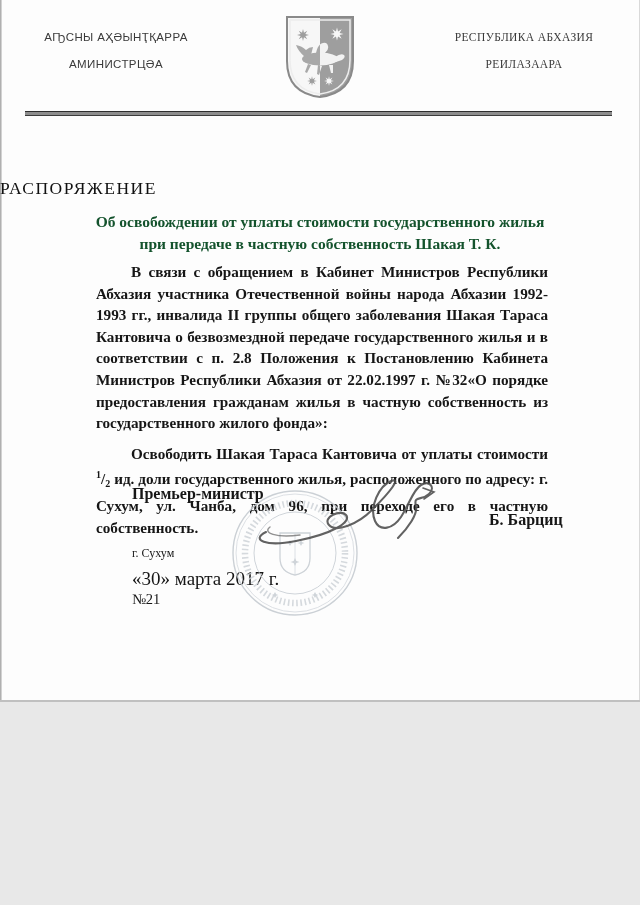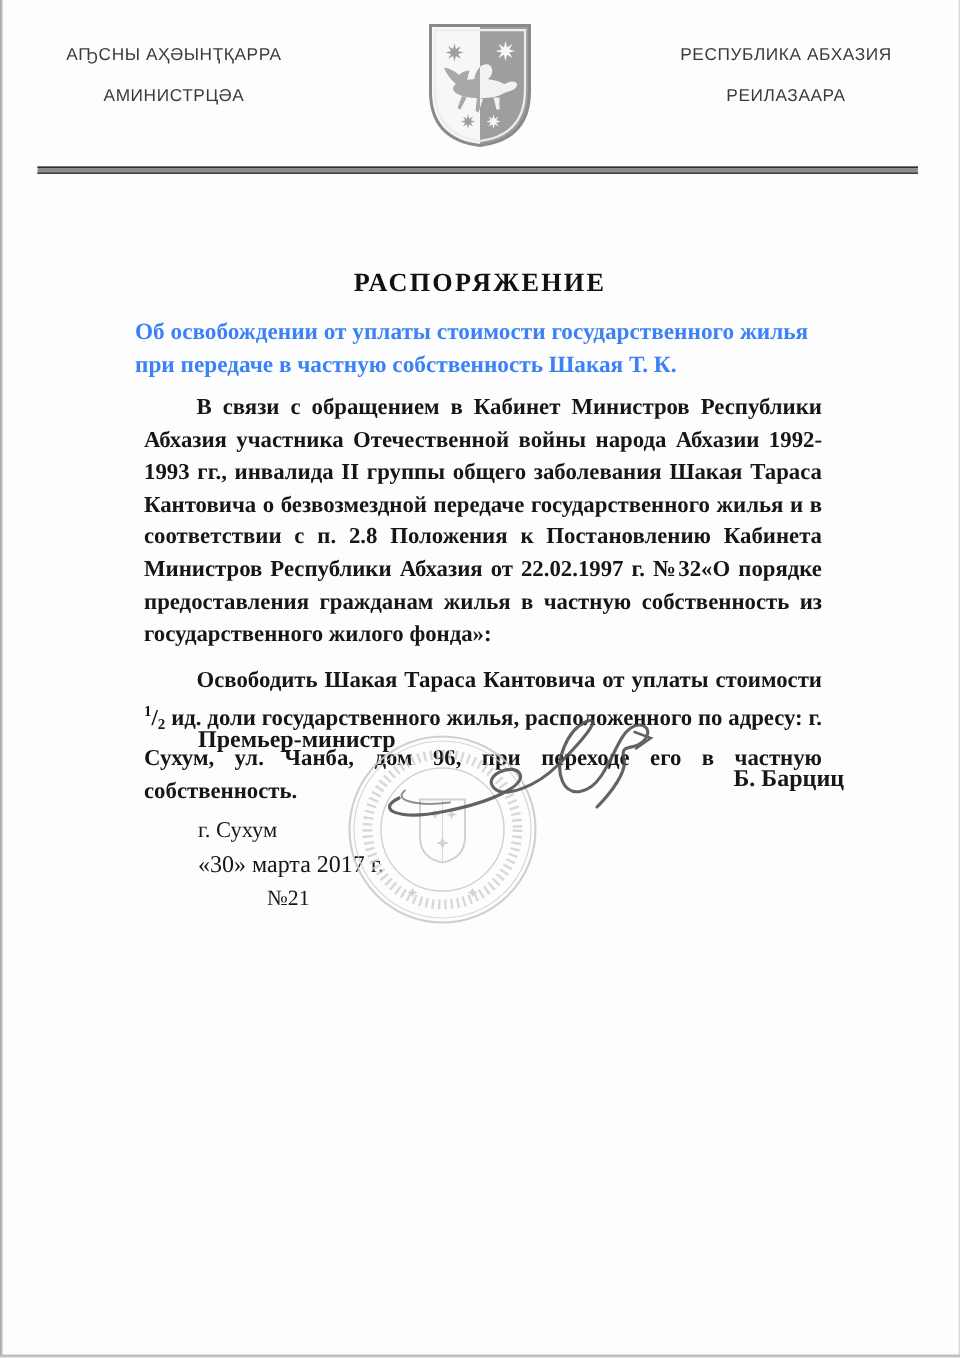--- a/index.html
+++ b/index.html
@@ -1,63 +1,63 @@
 <!DOCTYPE html>
 <html><head>
 <meta charset="utf-8">
 <style>
   html,body{margin:0;padding:0;background:#e8e8e8;}
   .page{
-    position:relative;width:640px;height:905px;margin:0 auto;
+    position:relative;width:640px;height:702px;margin:0 auto;
     background:#fdfdfd;overflow:hidden;
     font-family:"Liberation Serif","DejaVu Serif",serif;color:#161616;
   }
   
   .edge-left{position:absolute;left:0;top:0;width:2px;height:100%;
     background:linear-gradient(to right,#9f9f9f,#e3e3e3);}
   .edge-right{position:absolute;right:0;top:0;width:1px;height:100%;background:#d9d9d9;}
   .edge-bottom{position:absolute;left:0;bottom:0;width:100%;height:2px;background:#c0c0c0;}
 
   
   .lh-block{
     position:absolute;top:24px;width:176px;text-align:center;
     font-family:"Liberation Sans","DejaVu Sans",sans-serif;
     font-size:11.5px;letter-spacing:.4px;color:#3a3a3a;line-height:27px;
   }
   .lh-left{left:28px;}
-  .lh-right{left:436px;}
+  .lh-right{left:436px;font-family:Liberation Serif, serif;}
   .emblem{position:absolute;left:283px;top:15px;width:74px;height:85px;}
   .rule{
     position:absolute;top:111px;left:25px;width:587px;height:3px;
     background:#8d8d8d;border-top:1px solid #2d2d2d;border-bottom:1px solid #3c3c3c;
   }
 
   .doc-title{
-    position:absolute;top:178px;left:0;width:100%;text-align:center;
-    font-size:17.5px;font-weight:bold;letter-spacing:1.5px;color:#111;
+    position:absolute;top:178px;left:0;width:100%;
+    font-size:17.5px;font-weight:normal;letter-spacing:1.5px;color:#111;
   }
   .doc-subject{
-    position:absolute;top:211px;left:90px;width:460px;text-align:left;
-    font-size:15.5px;font-weight:bold;line-height:22px;color:#3b82f6;
+    position:absolute;top:211px;left:90px;width:460px;text-align:center;
+    font-size:15.5px;font-weight:bold;line-height:22px;color:#14532d;
   }
 
   .body-text{
     position:absolute;top:261px;left:96px;width:452px;
     font-size:15.2px;line-height:21.6px;text-align:justify;
   }
   .body-text p{margin:0 0 9px 0;text-indent:35px;font-weight:bold;}
   .frac{white-space:nowrap;font-size:15.2px;}
   .frac sup{font-size:10px;vertical-align:6px;}
   .frac sub{font-size:10px;vertical-align:-3px;}
 
   .sig-role{position:absolute;left:132px;top:485px;font-size:16px;font-weight:bold;z-index:3;}
   .sig-name{position:absolute;left:489px;top:511px;font-size:16px;font-weight:bold;z-index:3;}
-  .foot-place{position:absolute;left:132px;top:546px;font-size:15px;}
-  .foot-date{position:absolute;left:132px;top:568px;font-size:16px;}
-  .foot-number{position:absolute;left:132px;top:591px;font-size:14.5px;margin-left:46px;}
+  .foot-place{position:absolute;left:132px;top:546px;font-size:12px;}
+  .foot-date{position:absolute;left:132px;top:568px;font-size:19px;}
+  .foot-number{position:absolute;left:132px;top:591px;font-size:14.5px;}
 
   .stamp{position:absolute;left:230px;top:488px;width:130px;height:130px;z-index:1;opacity:.85;}
   .signature{position:absolute;left:252px;top:478px;width:200px;height:80px;z-index:4;}
 </style>
 </head>
 <body>
 
 <div class="page">
   <div class="edge-left"></div>
   <div class="edge-right"></div>

